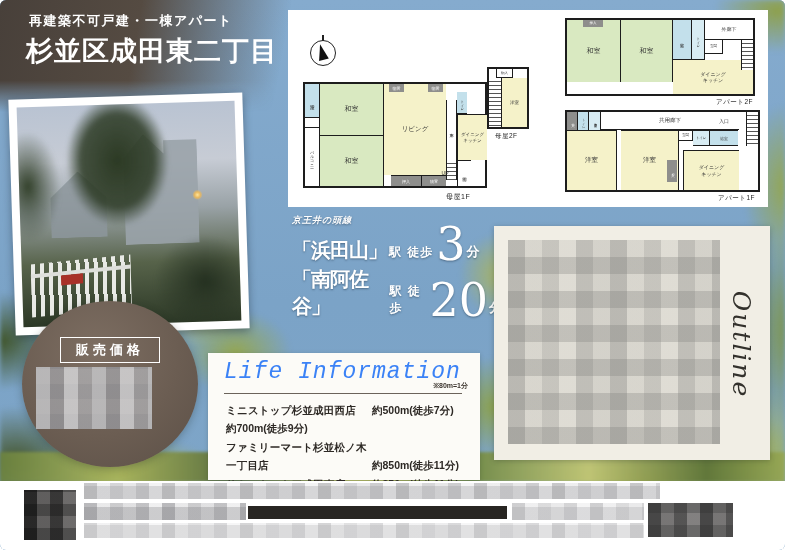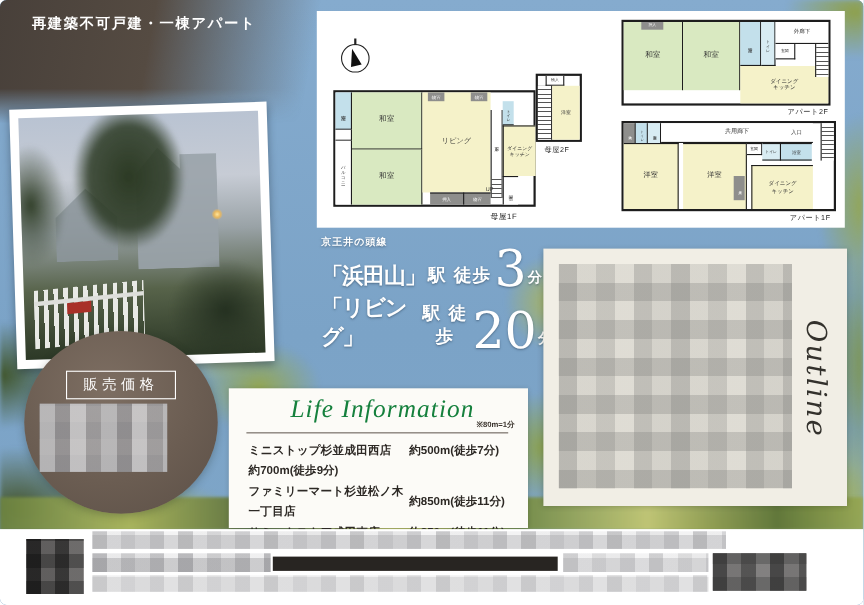--- a/index.html
+++ b/index.html
@@ -80,55 +80,55 @@
   .rm.wall-l{border-left:1.5px solid #1d1d1d;}
   .rm.wall-t{border-top:1.5px solid #1d1d1d;}
   .rm.wall-b{border-bottom:1.5px solid #1d1d1d;}
   .vtx{writing-mode:vertical-rl;text-orientation:upright;letter-spacing:0;}
   .stairs-v{background:repeating-linear-gradient(180deg,#fff 0 3px,#555 3px 4px);}
   .plan-caption{position:absolute;font-size:7px;color:#222;letter-spacing:.5px;}
 
   
   .access{position:absolute;left:292px;top:214px;width:210px;color:#fff;}
   .acc-railway{font-size:9px;font-weight:bold;letter-spacing:1px;font-family:"DejaVu Serif",serif;
-    text-shadow:0 1px 2px rgba(30,50,70,.5);}
+    text-shadow:0 1px 2px rgba(30,50,70,.5);font-style:italic;}
   .acc-main{display:flex;align-items:flex-end;font-family:"DejaVu Serif",serif;
     text-shadow:0 1px 2px rgba(30,50,70,.5);margin:-2px 0 2px 0;}
   .acc-station{font-size:20px;font-weight:bold;letter-spacing:-1px;}
-  .acc-suffix{font-size:16px;font-weight:bold;margin:0 2px 3px 2px;letter-spacing:1px;text-align:center;}
+  .acc-suffix{font-size:12px;font-weight:bold;margin:0 2px 3px 2px;letter-spacing:1px;}
   .acc-min{font-size:46px;line-height:.85;font-weight:normal;margin:0 1px;}
   .acc-unit{font-size:13px;font-weight:bold;margin-bottom:3px;}
 
   .catchphrase{position:absolute;left:192px;top:311px;width:300px;text-align:center;color:#fff;
     font-family:"DejaVu Serif",serif;font-weight:bold;font-size:20px;letter-spacing:1px;
     text-shadow:0 1px 3px rgba(30,50,70,.55);}
 
   
   .price-circle{position:absolute;left:22px;top:301px;width:176px;height:166px;border-radius:50%;
     background:radial-gradient(circle at 42% 32%,#7d6e62 0%,#6b5d52 55%,#5c5047 100%);
     box-shadow:0 2px 8px rgba(30,40,30,.3);}
   .price-label{position:absolute;left:50%;top:36px;transform:translateX(-50%);
     border:1px solid #fff;padding:3px 15px;color:#fff;font-family:"DejaVu Serif",serif;
-    font-size:13px;font-weight:normal;letter-spacing:4px;white-space:nowrap;}
+    font-size:13px;font-weight:bold;letter-spacing:4px;white-space:nowrap;}
   .price-redacted{position:absolute;left:14px;top:66px;width:116px;height:62px;
     background-image:
       repeating-linear-gradient(90deg,rgba(190,190,192,.85) 0 14px,rgba(150,150,154,.7) 14px 28px,rgba(210,210,212,.8) 28px 42px,rgba(165,165,168,.7) 42px 56px),
       repeating-linear-gradient(0deg,rgba(140,140,144,.5) 0 15px,rgba(220,220,222,.35) 15px 30px);}
   .price-unit{position:absolute;left:136px;top:90px;color:#fff;font-family:"DejaVu Serif",serif;
     font-size:21px;font-weight:bold;}
 
   
   .life{position:absolute;left:208px;top:353px;width:272px;height:127px;background:#fcfbf7;
     box-shadow:0 1px 4px rgba(40,50,40,.25);}
-  .life-title{position:absolute;left:16px;top:6px;font-family:Liberation Serif, serif;font-style:italic;
-    font-size:23px;color:#15803d;letter-spacing:1px;margin-left:40px;}
+  .life-title{position:absolute;left:16px;top:6px;font-family:Liberation Mono, monospace;font-style:italic;
+    font-size:23px;color:#3b82f6;letter-spacing:1px;}
   .life-underline{position:absolute;left:16px;top:40px;width:238px;height:1px;background:#6b635a;}
   .life-note{position:absolute;right:12px;top:28px;font-size:7px;color:#3a332c;font-weight:bold;}
   .life-rows{position:absolute;left:18px;top:48px;width:238px;}
-  .life-row{display:flex;align-items:center;font-size:10.5px;font-weight:bold;color:#2d2925;line-height:1.75;}
+  .life-row{display:flex;align-items:flex-end;font-size:10.5px;font-weight:bold;color:#2d2925;line-height:1.75;}
   .life-name{flex:1;letter-spacing:.2px;}
   .life-dist{width:92px;text-align:left;}
 
   
   .outline{position:absolute;left:494px;top:226px;width:276px;height:234px;background:#f1eee5;
     box-shadow:0 1px 5px rgba(40,50,40,.3);}
   .outline-redacted{position:absolute;left:14px;top:14px;width:212px;height:204px;
     background-image:
       repeating-linear-gradient(90deg,rgba(125,125,122,.40) 0 17px,rgba(125,125,122,.10) 17px 34px,rgba(125,125,122,.28) 34px 51px,rgba(125,125,122,.04) 51px 68px,rgba(125,125,122,.34) 68px 85px,rgba(125,125,122,.14) 85px 102px),
       repeating-linear-gradient(0deg,rgba(125,125,122,.38) 0 17px,rgba(125,125,122,.12) 17px 34px),
@@ -152,20 +152,21 @@
 <body>
 
 <div id="flyer">
 
   <div class="sky"></div>
   <div class="foliage"></div>
   <div class="foliage-band"></div>
 
   <div class="header-band"></div>
   <div class="header-sub">再建築不可戸建・一棟アパート</div>
+  <div class="header-title">杉並区成田東二丁目</div>
 
   <div class="photo">
     <div class="photo-img">
       <div class="ph-bldg1"></div>
       <div class="ph-bldg2"></div>
       <div class="ph-tree"></div>
       <div class="ph-tree2"></div>
       <div class="ph-bush"></div>
       <div class="ph-lamp"></div>
       <div class="ph-fence">
@@ -316,21 +317,21 @@
       <div class="acc-railway">京王井の頭線</div>
       <div class="acc-main">
         <span class="acc-station">「浜田山」</span>
         <span class="acc-suffix">駅 徒歩</span>
         <span class="acc-min">3</span>
         <span class="acc-unit">分</span>
       </div>
     </div>
     <div style="margin-top:4px;">
       <div class="acc-main">
-        <span class="acc-station">「リビング」</span>
+        <span class="acc-station">「南阿佐谷」</span>
         <span class="acc-suffix">駅 徒歩</span>
         <span class="acc-min">20</span>
         <span class="acc-unit">分</span>
       </div>
     </div>
   </div>
 
 
   <div class="price-circle">
     <div class="price-label">販売価格</div>

